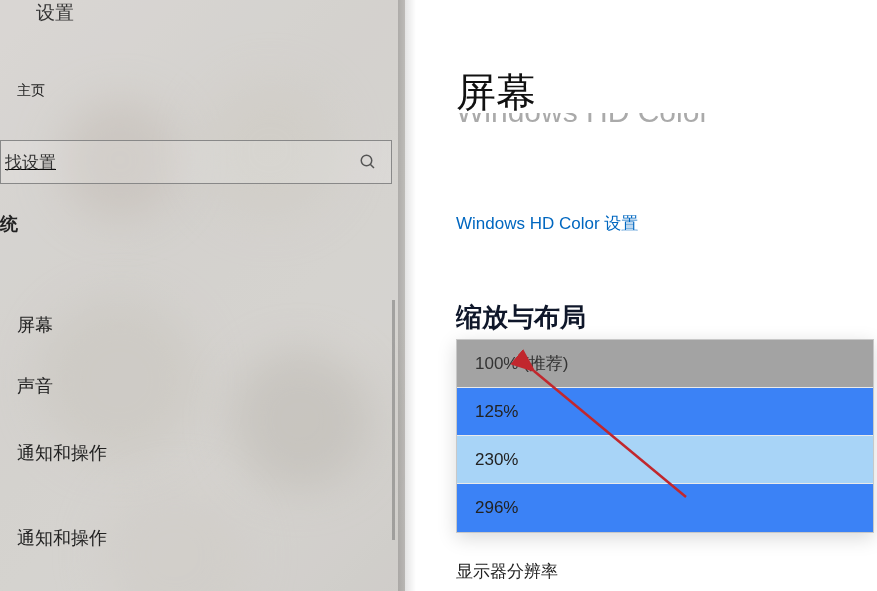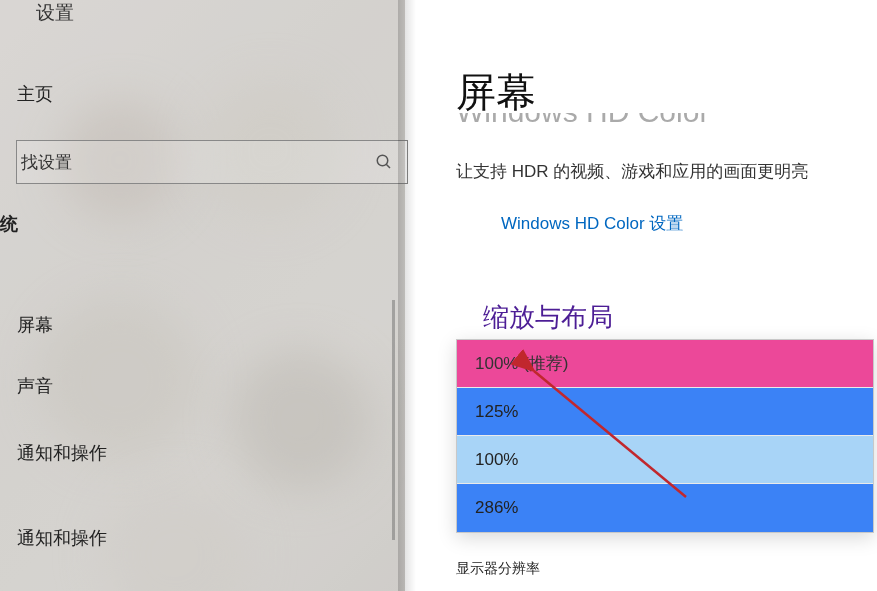--- a/index.html
+++ b/index.html
@@ -68,35 +68,36 @@
       position: absolute;
       left: 36px;
       top: 0;
       font-size: 19px;
       color: #333;
     }
     .home-link {
       position: absolute;
       left: 17px;
       top: 82px;
-      font-size: 18px;
+      font-size: 14px;
       color: #222;
     }
     .search-box {
       position: absolute;
-      left: 16px;
+      left: 0;
       top: 140px;
       width: 392px;
       height: 44px;
       border: 1px solid #888;
       background: rgba(255,255,255,0.15);
       display: flex;
       align-items: center;
       justify-content: space-between;
       padding: 0 14px 0 4px;
+      text-decoration: underline;
     }
     .search-placeholder {
       color: #333;
       font-size: 17px;
     }
     .search-icon {
       width: 18px;
       height: 18px;
     }
     .cat-label {
@@ -151,30 +152,28 @@
       color: #333;
       white-space: nowrap;
     }
     .hd-link {
       position: absolute;
       left: 0;
       top: 212px;
       font-size: 17px;
       color: #0067c0;
       cursor: pointer;
-      margin-left: 45px;
     }
     .scale-heading {
       position: absolute;
       left: 0;
       top: 300px;
       font-size: 26px;
-      font-weight: 400;
-      color: #4c1d95;
-      margin-left: 27px;
+      font-weight: 700;
+      color: #0f172a;
     }
     .dropdown {
       position: absolute;
       left: 0;
       top: 339px;
       width: 418px;
       border: 1px solid #c8c8c8;
       background: #fff;
       box-shadow: 0 5px 18px rgba(0,0,0,0.15);
     }
@@ -183,27 +182,27 @@
       display: flex;
       align-items: center;
       padding-left: 18px;
       font-size: 17px;
       color: #222;
       background: #3b82f6;
       border-bottom: 1px solid #eaeaea;
       cursor: pointer;
     }
     .dd-item:last-child { border-bottom: none; }
-    .dd-item.first { background: #ec4899; color: #333; }
+    .dd-item.first { background: #a3a3a3; color: #333; }
     .dd-item.selected { background: #a8d4f7; }
     .res-heading {
       position: absolute;
       left: 0;
       top: 560px;
-      font-size: 14px;
+      font-size: 17px;
       color: #222;
     }
     .arrow-overlay {
       position: absolute;
       left: 456px;
       top: 339px;
       width: 418px;
       height: 200px;
       pointer-events: none;
     }
@@ -243,30 +242,29 @@
 <div class="scrollbar-thumb"></div>
 <div class="shadow-edge"></div>
 
 <div class="main">
   <div class="page-title">屏幕</div>
 
   <div class="hd-title-clip">
     <div class="hd-title">Windows HD Color</div>
   </div>
 
-  <div class="hd-desc">让支持 HDR 的视频、游戏和应用的画面更明亮</div>
   <div class="hd-link">Windows HD Color 设置</div>
 
   <div class="scale-heading">缩放与布局</div>
 
   <div class="dropdown">
     <div class="dd-item first">100% (推荐)</div>
     <div class="dd-item">125%</div>
-    <div class="dd-item selected">100%</div>
-    <div class="dd-item">286%</div>
+    <div class="dd-item selected">230%</div>
+    <div class="dd-item">296%</div>
   </div>
 
   <div class="res-heading">显示器分辨率</div>
 </div>
 
 <svg class="arrow-overlay" viewBox="0 0 418 200">
   <defs>
     <marker id="arrowhead" markerWidth="10" markerHeight="8" refX="1" refY="4" orient="auto">
       <polygon points="10 0, 0 4, 10 8" fill="#c1272d"></polygon>
     </marker>

